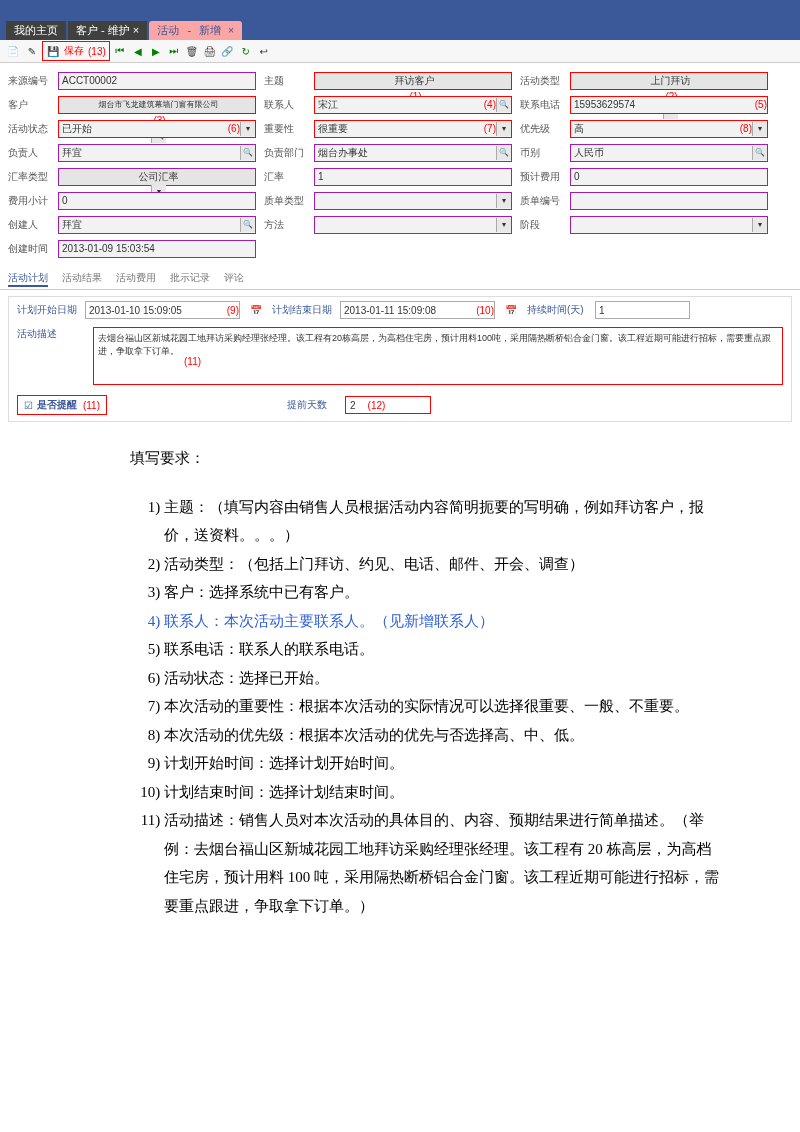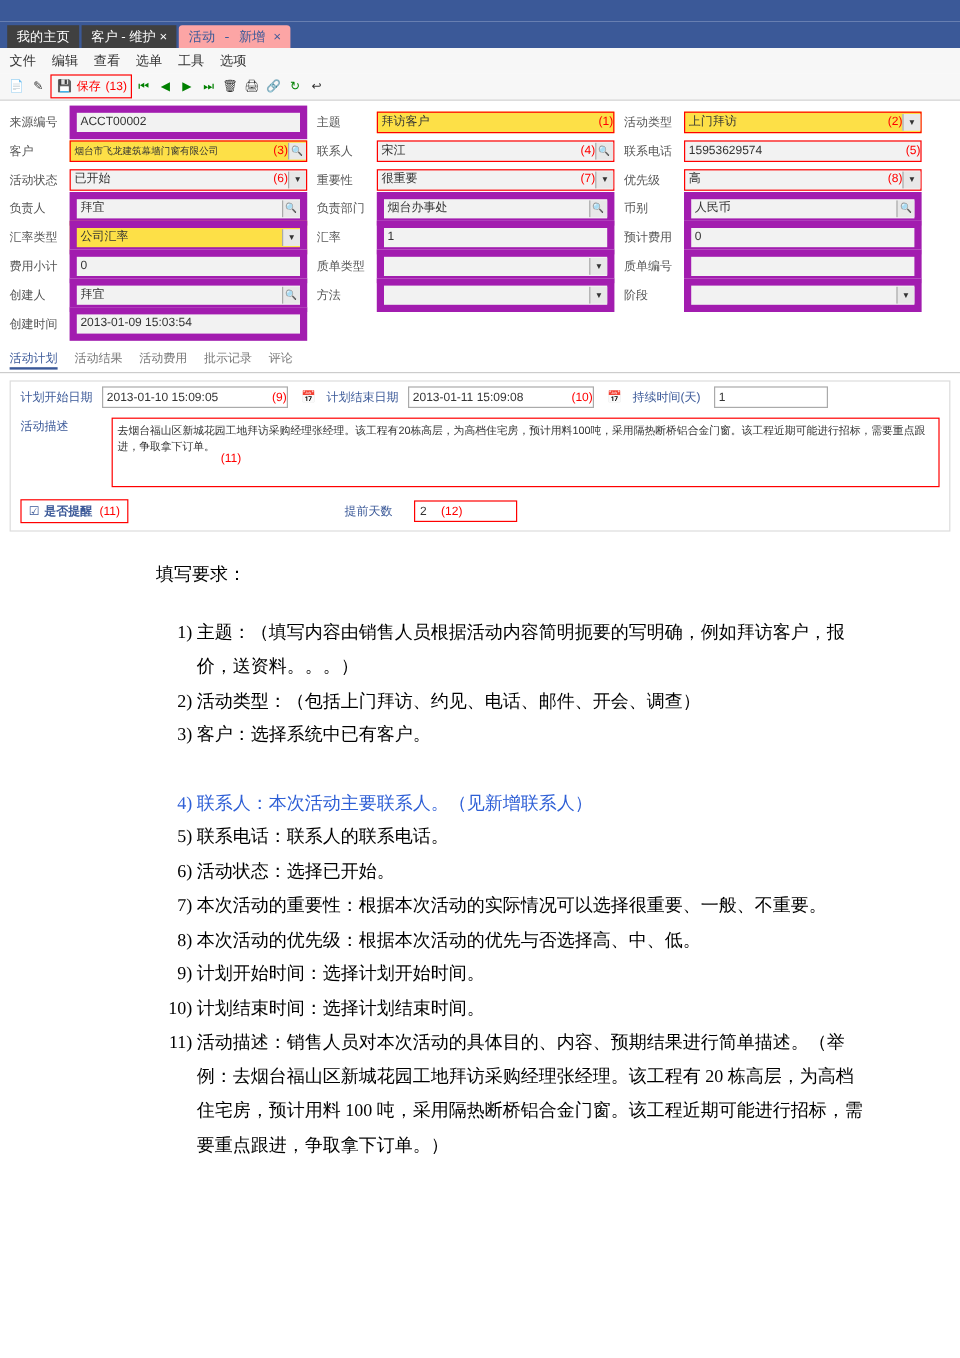--- a/index.html
+++ b/index.html
@@ -100,29 +100,29 @@
   .lbl {
     width: 48px;
     color: #555;
     font-size: 10px;
     text-align: left;
   }
   .inp {
     flex: 1;
     height: 16px;
     line-height: 16px;
-    border: 6px solid #a21caf;
+    border: 1px solid #a21caf;
     background: #f2f2f2;
     padding-left: 3px;
     font-size: 10px;
     position: relative;
     display: flex;
     align-items: center;
   }
-  .inp.yellow { background: #fde047; }
+  .inp.yellow { background: #e5e5e5; flex-direction: column; }
   .inp .val { flex: 1; }
   .pick {
     width: 14px;
     height: 14px;
     border-left: 1px solid #aaa;
     background: #e8e8e8;
     display: inline-flex;
     align-items: center;
     justify-content: center;
     font-size: 8px;
@@ -222,49 +222,41 @@
     list-style: decimal;
     padding-left: 34px;
     margin: 0;
   }
   .inst-list li::marker {
     content: counter(list-item) ") ";
   }
   .inst-list li {
     margin-bottom: 0;
   }
-  .blue { color: #2e5fd6; margin-top: 28px; }
+  .blue { color: #2e5fd6; }
 </style>
 </head>
 <body>
 
 <div class="app-container">
 
   <div class="app-header"></div>
 
   <div class="tabstrip">
     <div class="tab">我的主页</div>
     <div class="tab">
       <span>客户 - 维护</span>
       <span> ×</span>
     </div>
     <div class="tab active">
       <span>活动 - 新增</span>
       <span> ×</span>
     </div>
   </div>
 
-  <div class="menubar">
-    <span>文件</span>
-    <span>编辑</span>
-    <span>查看</span>
-    <span>选单</span>
-    <span>工具</span>
-    <span>选项</span>
-  </div>
 
   <div class="toolbar">
     <span class="tb-btn">📄</span>
     <span class="tb-btn">✎</span>
     <span class="tb-highlight">
       <span class="tb-btn">💾</span>
       <span>保存</span>
       <span class="marker">(13)</span>
     </span>
     <span class="tb-btn" style="color:green">⏮</span>

